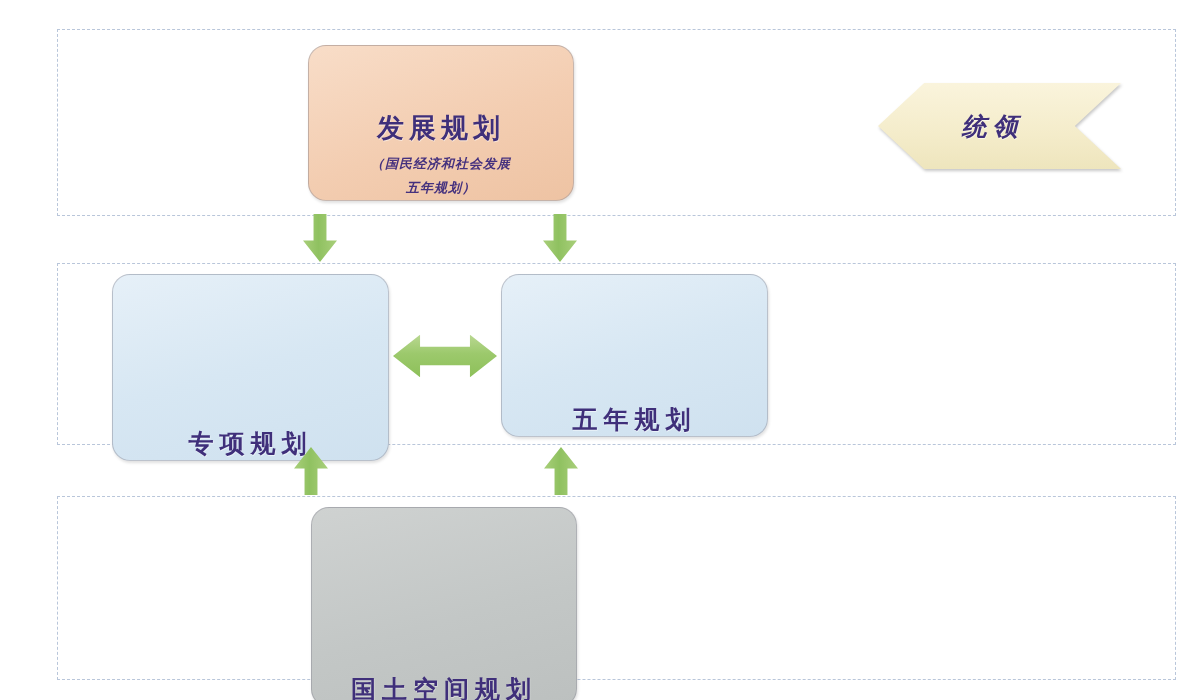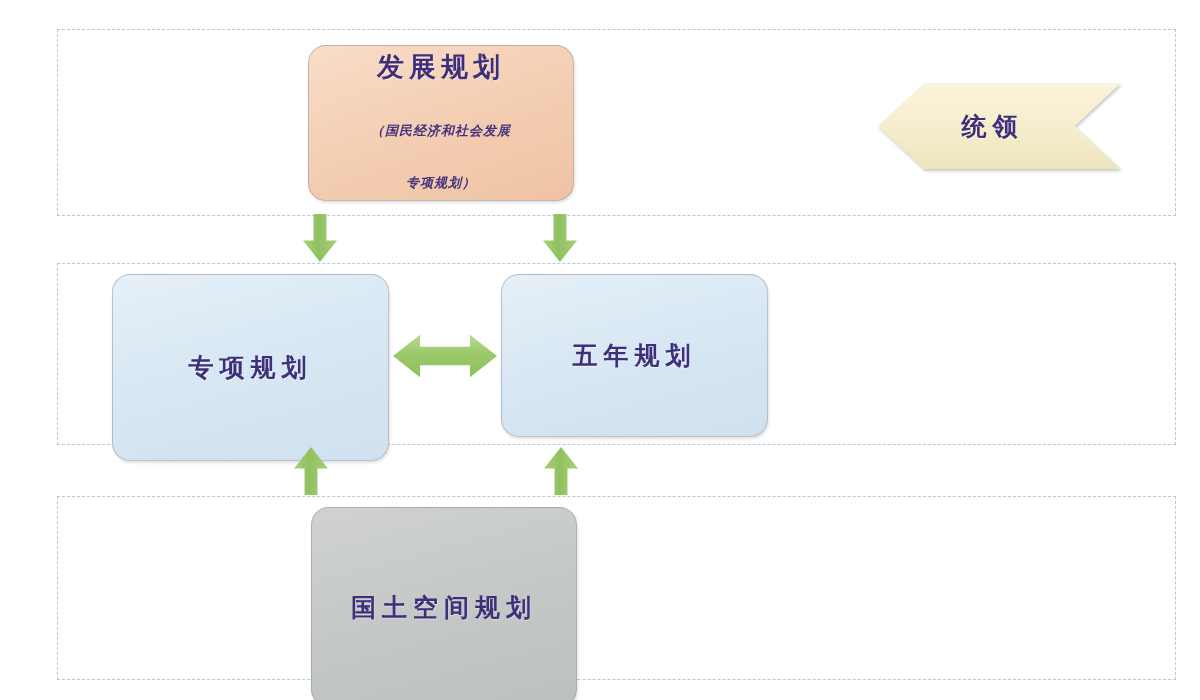--- a/index.html
+++ b/index.html
@@ -30,26 +30,25 @@
   #band-bottom { left: 57px;  top: 496px; width: 1119px; height: 184px; }
 
   
   .node {
     position: absolute;
     box-sizing: border-box;
     border-radius: 18px;
     display: flex;
     flex-direction: column;
     align-items: center;
-    justify-content: center;
+    justify-content: flex-end;
     text-align: center;
     color: #3f2f7a;
     border: 1px solid rgba(140,140,150,0.45);
     box-shadow: 1px 2px 3px rgba(0,0,0,0.12);
-    gap: 28px;
   }
   .node-dev {
     left: 308px; top: 45px; width: 266px; height: 156px;
     background: linear-gradient(160deg,#f8ddc8 0%, #f3cdb1 55%, #eec3a3 100%);
   }
   .node-dev .node-title {
     font-size: 27px;
     font-weight: bold;
     letter-spacing: 5px;
     line-height: 1.25;
@@ -98,20 +97,21 @@
     clip-path: polygon(0% 50%, 19% 0%, 100% 0%, 81% 50%, 100% 100%, 19% 100%);
     display: flex;
     align-items: center;
     justify-content: center;
   }
   .chevron-wrap {
     position: absolute;
     width: 243px;
     height: 110px;
     filter: drop-shadow(1.5px 2px 1.5px rgba(0,0,0,0.22));
+    font-style: italic;
   }
   #chev-top    { left: 878px; top: 83px; }
   #chev-middle { left: 878px; top: 313px; }
   #chev-bottom { left: 878px; top: 545px; }
   .chevron-label {
     font-size: 25px;
     font-weight: bold;
     letter-spacing: 6px;
     color: #3f2f7a;
     margin-left: -14px;
@@ -152,21 +152,21 @@
 
 <div id="canvas">
 
   <div id="band-top" class="row-band"></div>
   <div id="band-middle" class="row-band"></div>
   <div id="band-bottom" class="row-band"></div>
 
   <div class="node node-dev">
     <div class="node-title">发展规划</div>
     <div class="node-sub">（国民经济和社会发展</div>
-    <div class="node-sub">专项规划）</div>
+    <div class="node-sub">五年规划）</div>
   </div>
 
   <div class="node node-blue node-special">
     <div class="node-title">专项规划</div>
   </div>
 
   <div class="node node-blue node-region">
     <div class="node-title">五年规划</div>
   </div>
 

